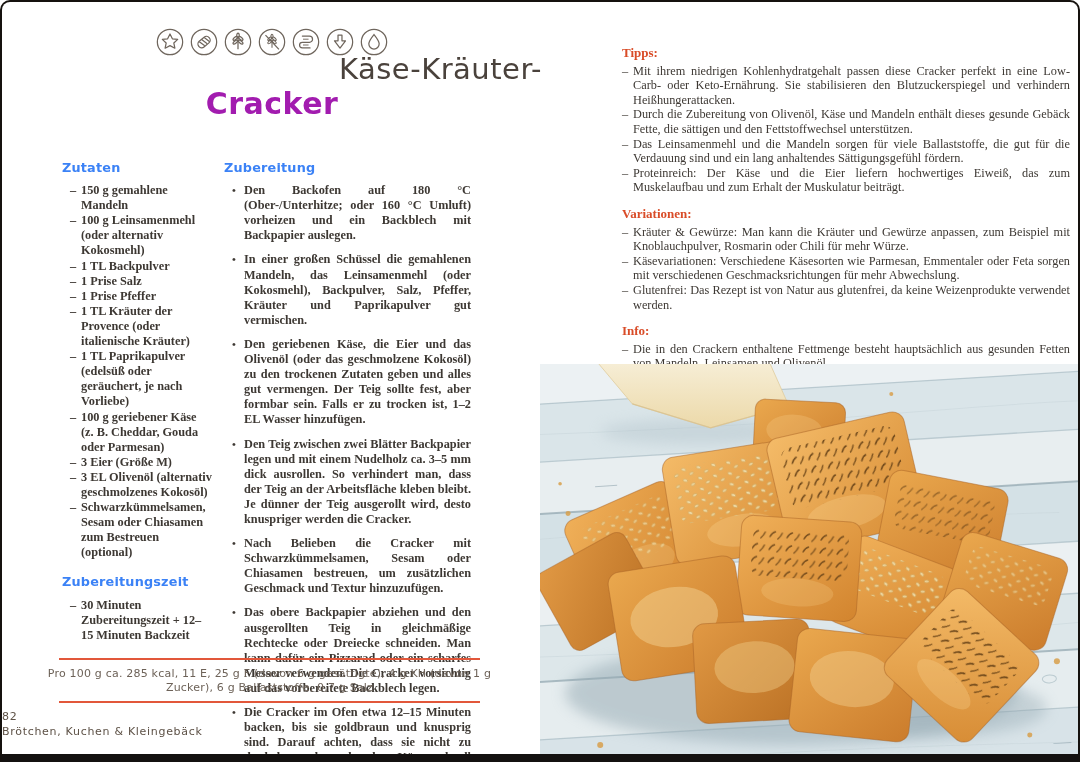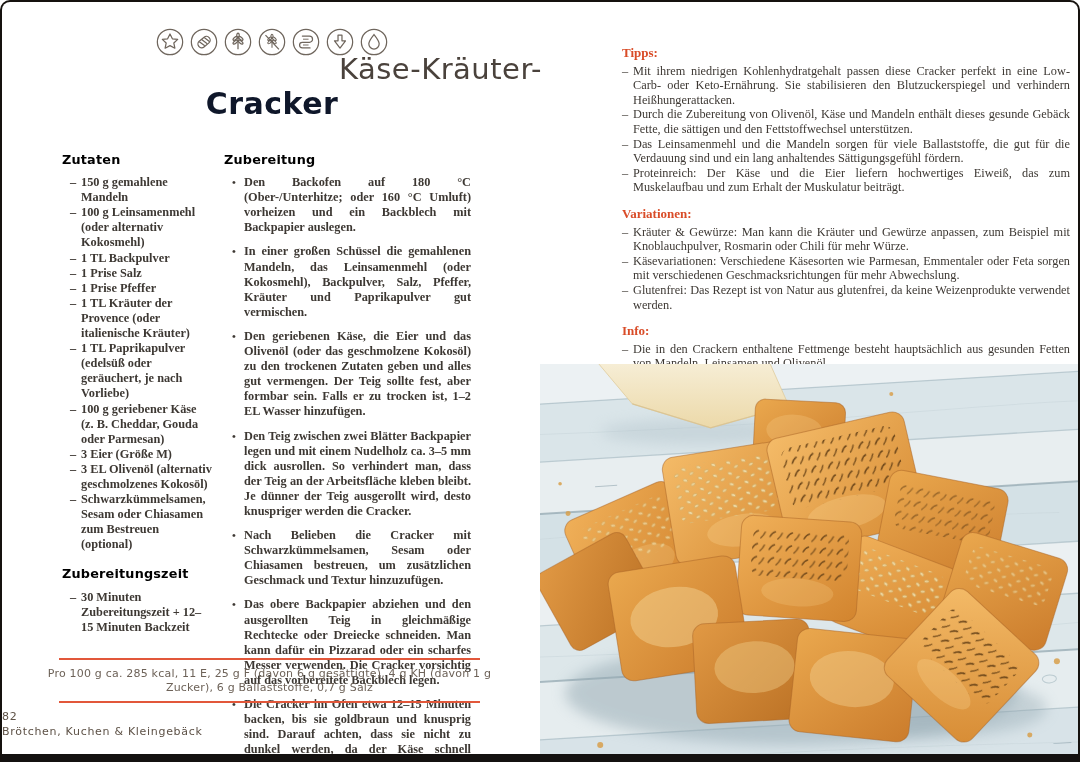--- a/index.html
+++ b/index.html
@@ -14,25 +14,25 @@
 
   
   .icons-row{position:absolute; top:26px; left:0; right:0; display:flex; justify-content:center; gap:6px;}
   .cat-icon{width:28px; height:28px; display:block;}
   .cat-icon svg{width:28px; height:28px; display:block;}
 
   
   .title-1{position:absolute; top:50px; left:0; width:100%; margin:0; text-align:right;
     font-family:"DejaVu Sans", sans-serif; font-weight:500; font-size:29px; letter-spacing:.5px; color:#4a423c;}
   .title-2{position:absolute; top:84px; left:0; width:100%; margin:0; text-align:center;
-    font-family:"DejaVu Sans", sans-serif; font-weight:700; font-size:30px; letter-spacing:.5px; color:#0f172a;}
+    font-family:"DejaVu Sans", sans-serif; font-weight:700; font-size:30px; letter-spacing:.5px; color:#a21caf;}
 
   
   .col{position:absolute; font-size:12.3px; line-height:15.1px;}
-  .col h2{font-family:"DejaVu Sans", sans-serif; font-weight:700; font-size:12.8px; color:#000000; margin:4px 0 7px 0; letter-spacing:.2px;}
+  .col h2{font-family:"DejaVu Sans", sans-serif; font-weight:700; font-size:12.8px; color:#3b82f6; margin:12px 0 7px 0; letter-spacing:.2px;}
   .col ul{list-style:none; margin:8px; padding:0;font-weight:bold;}
   .col li{position:relative; padding-left:11px;}
   .dash-list li::before{content:"–"; position:absolute; left:0; top:0;}
   .ingredients-col{left:60px; top:146px; width:158px;}
   .prep-heading{margin-top:14px !important;}
   .steps-col{left:222px; top:146px; width:255px; text-align:justify; hyphens:auto;}
   .steps-col li{padding-left:12px; margin-bottom:9px;}
   .steps-col li::before{content:"•"; position:absolute; left:0; top:0; font-size:11px;}
 
   

